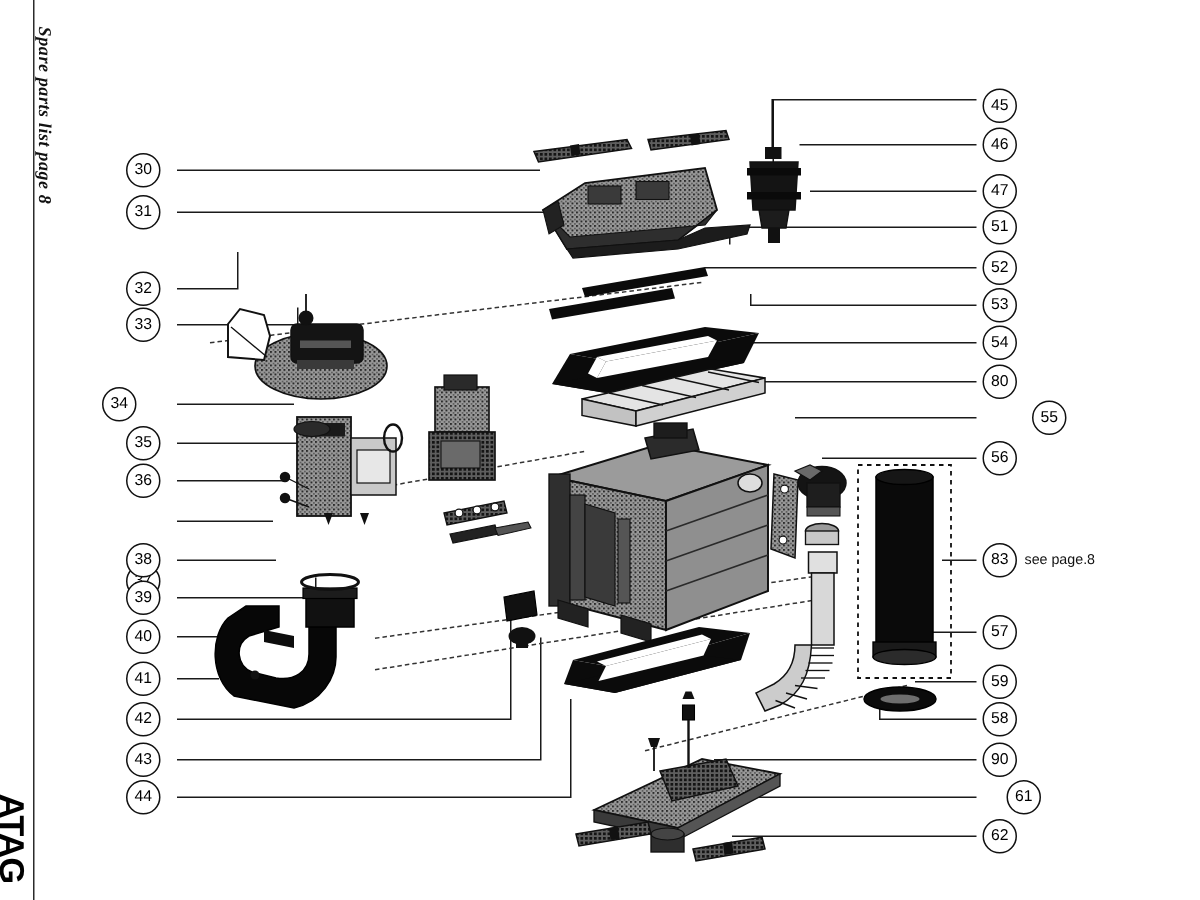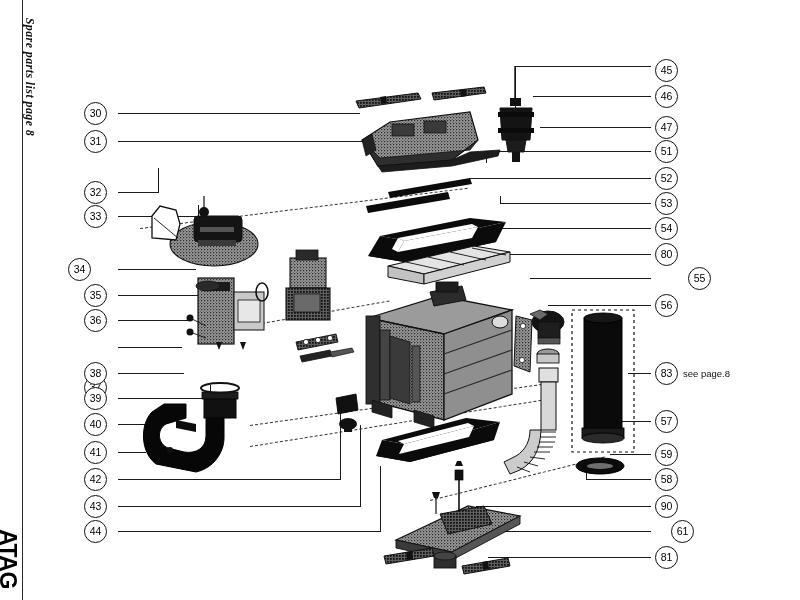--- a/index.html
+++ b/index.html
@@ -450,17 +450,17 @@
   <div class="callout" style="left:655px; top:217px;">54</div>
   <div class="callout" style="left:655px; top:243px;">80</div>
   <div class="callout" style="left:688px; top:267px;">55</div>
   <div class="callout" style="left:655px; top:294px;">56</div>
   <div class="callout" style="left:655px; top:362px;">83</div>
   <div class="callout" style="left:655px; top:410px;">57</div>
   <div class="callout" style="left:655px; top:443px;">59</div>
   <div class="callout" style="left:655px; top:468px;">58</div>
   <div class="callout" style="left:655px; top:495px;">90</div>
   <div class="callout" style="left:655px; top:520px;margin-left:16px;">61</div>
-  <div class="callout" style="left:655px; top:546px;">81</div>
+  <div class="callout" style="left:655px; top:546px;">62</div>
 
   <div class="note" style="left:683px; top:368px;">see page.8</div>
 
 </div>
 
 </body></html>

